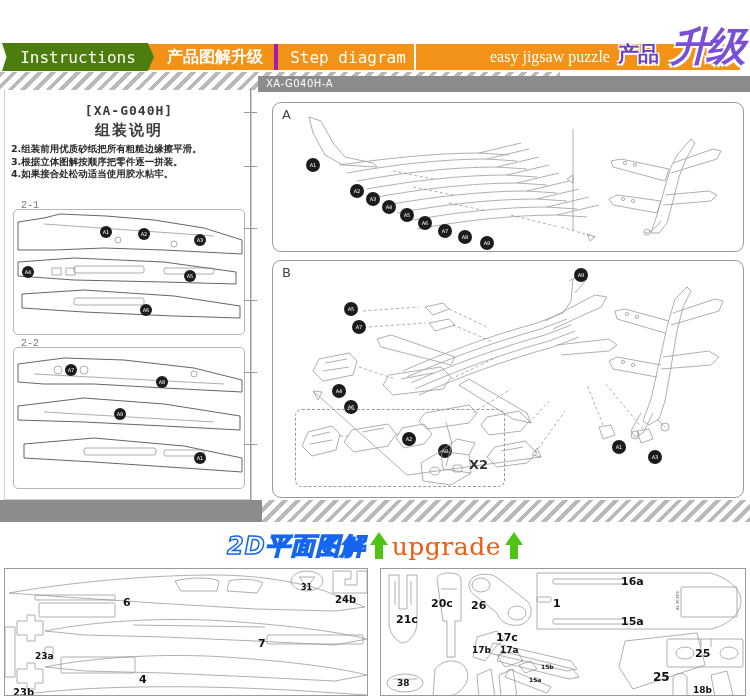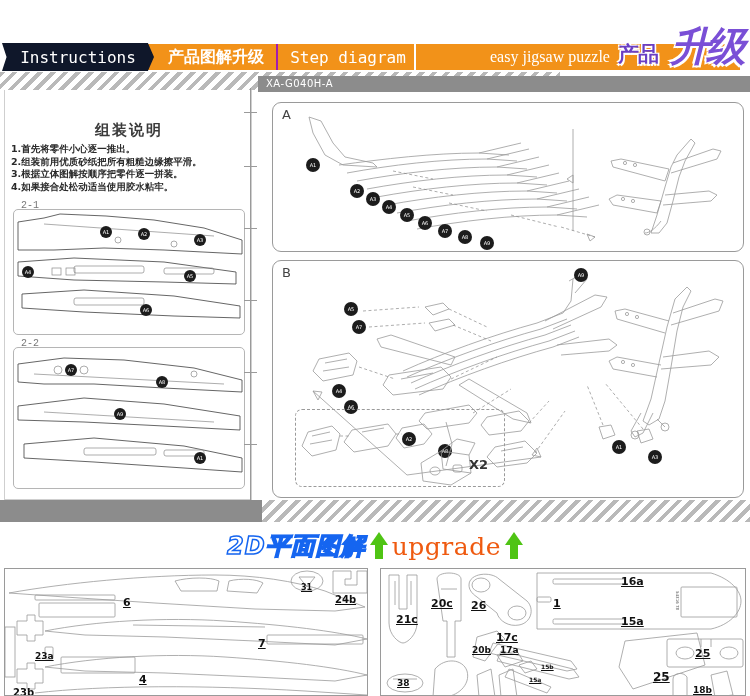--- a/index.html
+++ b/index.html
@@ -15,37 +15,37 @@
   #top-banner {
     position: absolute; left: 0; top: 0; width: 750px; height: 80px;
     background: #ffffff;
   }
   #orange-bar {
     position: absolute; left: 10px; top: 44px; width: 730px; height: 26px;
     background: #f29219;
   }
   #instructions-tab {
     position: absolute; left: 2px; top: 43px; width: 152px; height: 28px;
-    background: #0f172a;
+    background: #4d7c0f;
     display: flex; align-items: center; justify-content: center;
     color: #ffffff;
     font-family: "DejaVu Sans Mono", monospace;
     font-size: 16px; letter-spacing: 0px;
     clip-path: polygon(0 0, 96% 0, 100% 50%, 96% 100%, 0 100%, 3% 50%);
     z-index: 4;
   }
   .orange-seg {
     position: absolute; top: 44px; height: 26px;
     display: flex; align-items: center; justify-content: center;
     color: #ffffff; white-space: nowrap;
     font-family: "DejaVu Sans Mono", monospace;
     z-index: 3;
   }
   #seg-cn  { left: 156px; width: 122px; font-size: 16px; font-weight: bold;
-             font-family: "DejaVu Sans", sans-serif; border-right: 2px solid #a21caf; }
+             font-family: "DejaVu Sans", sans-serif; border-right: 4px solid #a21caf; }
   #seg-step{ left: 282px; width: 134px; font-size: 16px; border-right: 2px solid #fff; }
   #seg-easy{ left: 420px; width: 260px; font-size: 16px; font-family: Liberation Serif, serif; }
 
   #upgrade-logo {
     position: absolute; right: 6px; top: 2px; width: 130px; height: 74px;
     z-index: 6;
   }
   #upgrade-logo .logo-cn {
     position: absolute; left: 4px; bottom: 8px;
     font-family: "DejaVu Sans", sans-serif;
@@ -201,21 +201,21 @@
     position: absolute; left: 4px; top: 568px; width: 364px; height: 128px;
     border: 1px solid #9a9a9a; background: #fff; overflow: hidden;
   }
   #sheet-right {
     position: absolute; left: 380px; top: 568px; width: 366px; height: 128px;
     border: 1px solid #9a9a9a; background: #fff; overflow: hidden;
   }
   .part-num {
     position: absolute;
     font-family: "DejaVu Sans", sans-serif;
-    font-weight: bold; color: #111; white-space: nowrap; text-decoration: underline;
+    font-weight: bold; color: #111; white-space: nowrap;
   }
 
   svg { display: block; }
   .ln  { fill: none; stroke: #9a9a9a; stroke-width: .8; }
   .ln2 { fill: none; stroke: #8a8a8a; stroke-width: .7; }
   .dash{ fill: none; stroke: #8a8a8a; stroke-width: .7; stroke-dasharray: 3 2.5; }
   .part{ fill: #ffffff; stroke: #4a4a4a; stroke-width: .85; }
   .badge-c { fill: #1c1c1c; }
   .badge-t { fill: #ffffff; font-size: 5px; font-family: "DejaVu Sans", sans-serif; text-anchor: middle; }
 </style>
@@ -234,24 +234,24 @@
   <div id="upgrade-logo">
     <span class="logo-cn">产品</span>
     <span class="logo-big">升级</span>
   </div>
 </div>
 
 <div id="stripe-top" class="stripes"></div>
 
 <div id="left-panel">
 
+  <div id="model-code">[XA-G040H]</div>
   <div id="assembly-title">组装说明</div>
 
   <ul id="steps-list">
-    <li>1.首先将零件小心逐一推出。</li>
     <li>2.组装前用优质砂纸把所有粗糙边缘擦平滑。</li>
     <li>3.根据立体图解按顺序把零件逐一拼装。</li>
     <li>4.如果接合处松动适当使用胶水粘牢。</li>
   </ul>
 
   <span class="sub-label" id="lbl-2-1">2-1</span>
   <div class="sub-box" id="sub-2-1">
     <svg width="232" height="126" viewBox="0 0 232 126">
       <path class="part" d="M4 40 L4 12 L30 8 L46 4 L92 6 L140 10 L190 18 L228 30 L228 44 L150 40 L90 38 L40 40 Z"></path>
       <path class="ln2" d="M30 14 L200 26"></path>
@@ -638,21 +638,21 @@
 
     <text x="295" y="22" font-size="4" fill="#555" font-family="DejaVu Sans, sans-serif" transform="rotate(90 295 22)">54316 78</text>
   </svg>
   <span class="part-num" style="left:15px;top:44px;font-size:11px">21c</span>
   <span class="part-num" style="left:50px;top:28px;font-size:11px">20c</span>
   <span class="part-num" style="left:90px;top:30px;font-size:11px">26</span>
   <span class="part-num" style="left:172px;top:28px;font-size:11px">1</span>
   <span class="part-num" style="left:240px;top:6px;font-size:11px">16a</span>
   <span class="part-num" style="left:240px;top:46px;font-size:11px">15a</span>
   <span class="part-num" style="left:115px;top:62px;font-size:11px">17c</span>
-  <span class="part-num" style="left:91px;top:76px;font-size:9px">20b</span>
+  <span class="part-num" style="left:91px;top:76px;font-size:9px">17b</span>
   <span class="part-num" style="left:119px;top:76px;font-size:9px">17a</span>
   <span class="part-num" style="left:160px;top:94px;font-size:6px">15b</span>
   <span class="part-num" style="left:148px;top:107px;font-size:6px">15a</span>
   <span class="part-num" style="left:314px;top:78px;font-size:11px">25</span>
   <span class="part-num" style="left:272px;top:101px;font-size:12px">25</span>
   <span class="part-num" style="left:16px;top:109px;font-size:9px">38</span>
   <span class="part-num" style="left:312px;top:116px;font-size:9px">18b</span>
 </div>
 
 </body></html>

